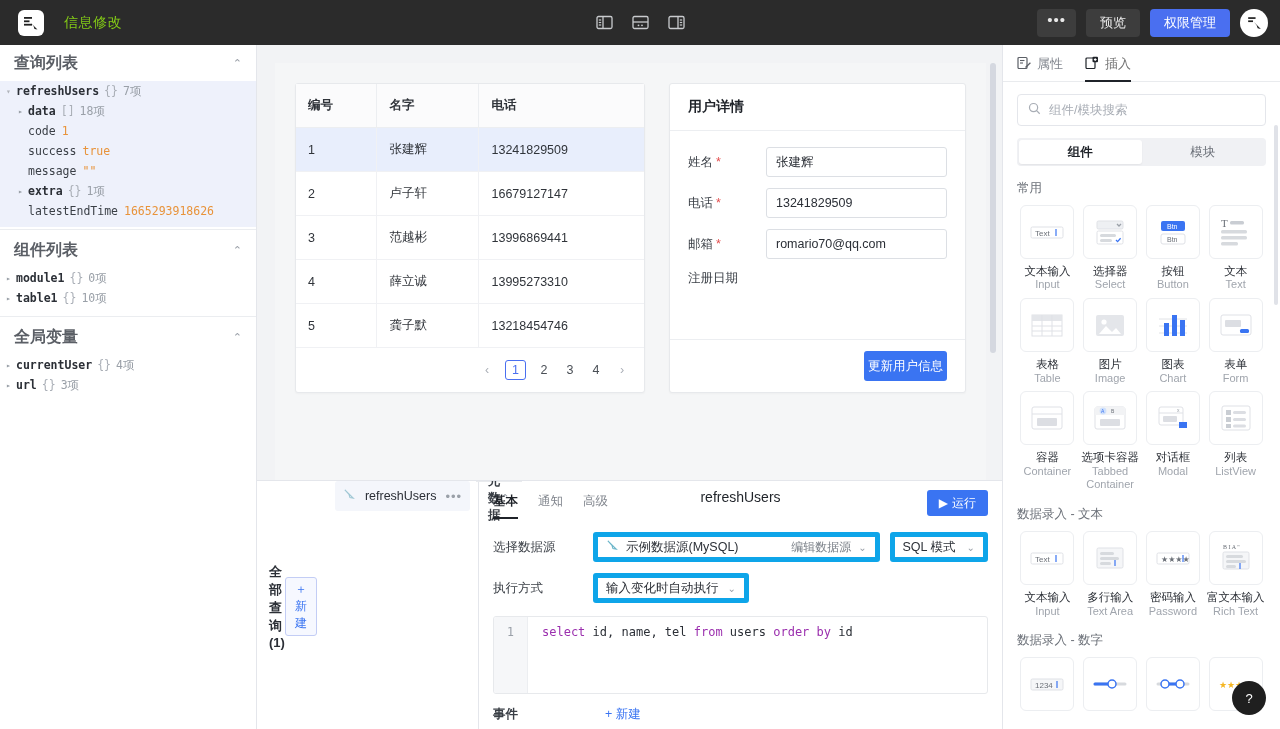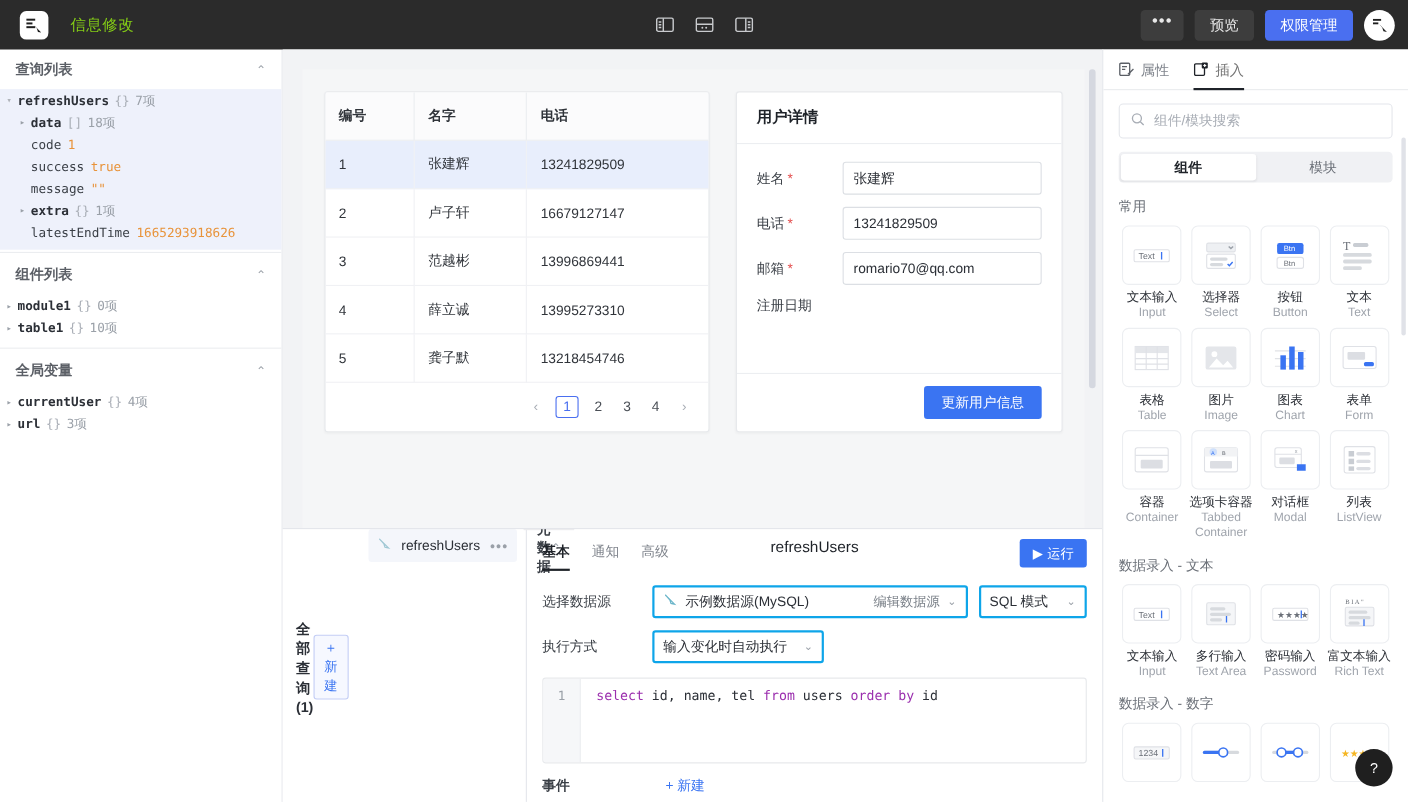--- a/index.html
+++ b/index.html
@@ -48,21 +48,21 @@
   
   .left-pane {
     width: 257px; flex: 0 0 257px; background: #fff;
     border-right: 1px solid #e4e6eb; display: flex; flex-direction: column;
     overflow: hidden;
   }
   .sec-head {
     height: 36px; display: flex; align-items: center; justify-content: space-between;
     padding: 0 14px; flex: 0 0 36px;
   }
-  .sec-head .t { font-size: 13px; color: #5b5f66; font-weight: 600; }
+  .sec-head .t { font-size: 16px; color: #5b5f66; font-weight: 600; }
   .caret { color: #9aa0a8; font-size: 11px; cursor: pointer; }
   .tree { font-family: "DejaVu Sans Mono", "Liberation Mono", monospace; font-size: 11.5px; padding-bottom: 6px; }
   .tree.highlight { background: #eef1fb; }
   .trow { display: flex; align-items: center; height: 20px; padding-left: 6px; white-space: nowrap; }
   .trow.ind1 { padding-left: 18px; }
   .arw { width: 10px; color: #9aa0a8; font-size: 8px; display: inline-block; }
   .arw.open { color: #b0b4ba; }
   .k { color: #2b2f36; font-weight: 700; }
   .k.light { font-weight: 400; color: #3a3f46; }
   .brc { color: #a9aeb6; margin-left: 5px; }
@@ -109,21 +109,21 @@
   .req { color: #e34d4d; margin-left: 3px; }
   .finput {
     flex: 1; height: 30px; border: 1px solid #dcdfe4; border-radius: 3px;
     padding: 0 9px; font-size: 12.5px; color: #2b2f36; background: #fff;
     font-family: inherit;
   }
   .finput.disabled { background: #f4f5f7; color: #b6bac0; border-color: #e6e8ec; }
   .form-foot { border-top: 1px solid #eceef1; padding: 11px 18px; display: flex; justify-content: flex-end; }
   .btn-primary {
     background: #3a74f2; color: #fff; border: none; border-radius: 3px;
-    height: 30px; padding: 0 16px; font-size: 12.5px; cursor: pointer; font-family: inherit;
+    height: 30px; padding: 0 4px; font-size: 12.5px; cursor: pointer; font-family: inherit;
   }
   .canvas-scrollbar {
     position: absolute; right: 6px; top: 18px; width: 6px; height: 290px;
     background: #d5d8e0; border-radius: 3px; cursor: pointer;
   }
 
   
   .bottom-row { flex: 1; display: flex; min-height: 0; background: #fff; }
   .q-list { width: 222px; flex: 0 0 222px; border-right: 1px solid #e4e6eb; display: flex; flex-direction: row; }
   .q-list-head { display: flex; align-items: center; justify-content: space-between; padding: 10px 12px 8px 12px; }
@@ -159,21 +159,21 @@
   }
   .run-btn {
     margin-left: auto; background: #3a74f2; color: #fff; border: none; border-radius: 3px;
     height: 26px; padding: 0 12px; font-size: 12px; cursor: pointer; display: flex;
     align-items: center; gap: 4px; font-family: inherit; margin-bottom: 6px;
   }
   .qd-body { padding: 10px 14px 0 14px; }
   .qrow { display: flex; align-items: center; margin-bottom: 11px; }
   .qlabel { width: 100px; flex: 0 0 100px; font-size: 12.5px; color: #3a3f46; }
   .select-box {
-    height: 30px; border: 2px solid #0ea5e9; border-radius: 3px; display: flex;
+    height: 30px; border: 5px solid #0ea5e9; border-radius: 3px; display: flex;
     align-items: center; padding: 0 8px; font-size: 12.5px; color: #2b2f36; background: #fff;
     cursor: pointer; gap: 7px;
   }
   .ds-box { width: 292px; }
   .ds-edit { margin-left: auto; color: #7a8088; font-size: 12px; }
   .chev { color: #9aa0a8; font-size: 10px; }
   .mode-box { width: 100px; margin-left: 10px; justify-content: space-between; }
   .exec-box { width: 156px; justify-content: space-between; }
   .sql-editor {
     margin: 2px 14px 0 14px; border: 1px solid #e7e9ec; border-radius: 3px;

